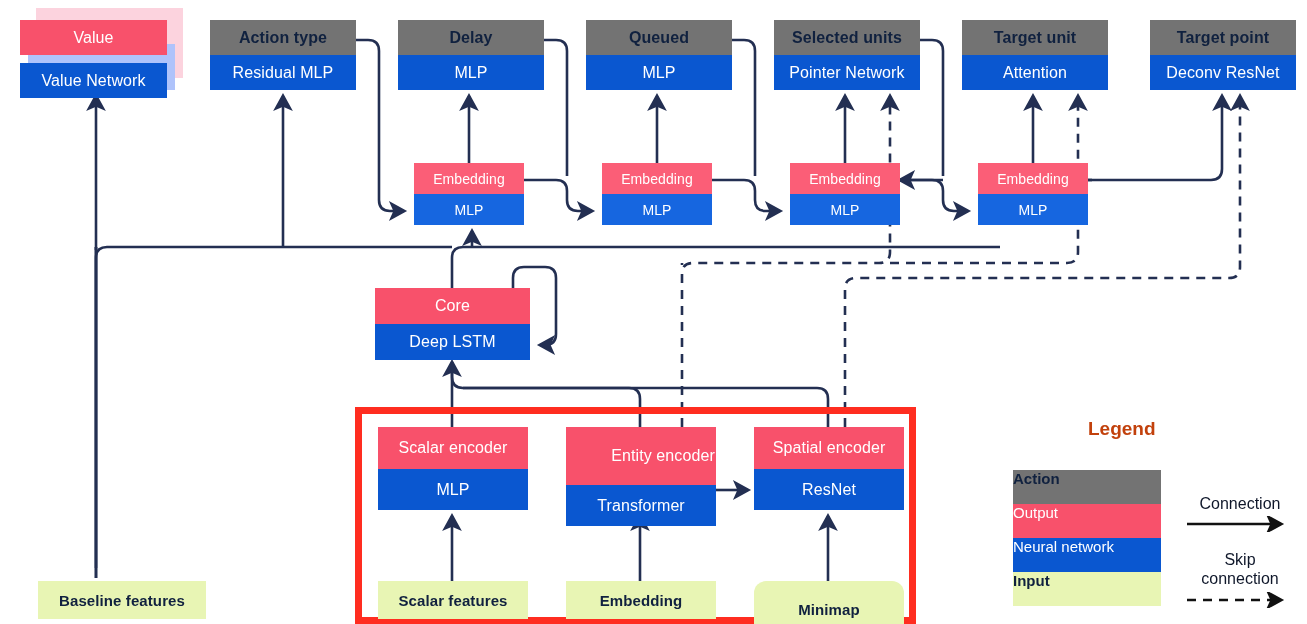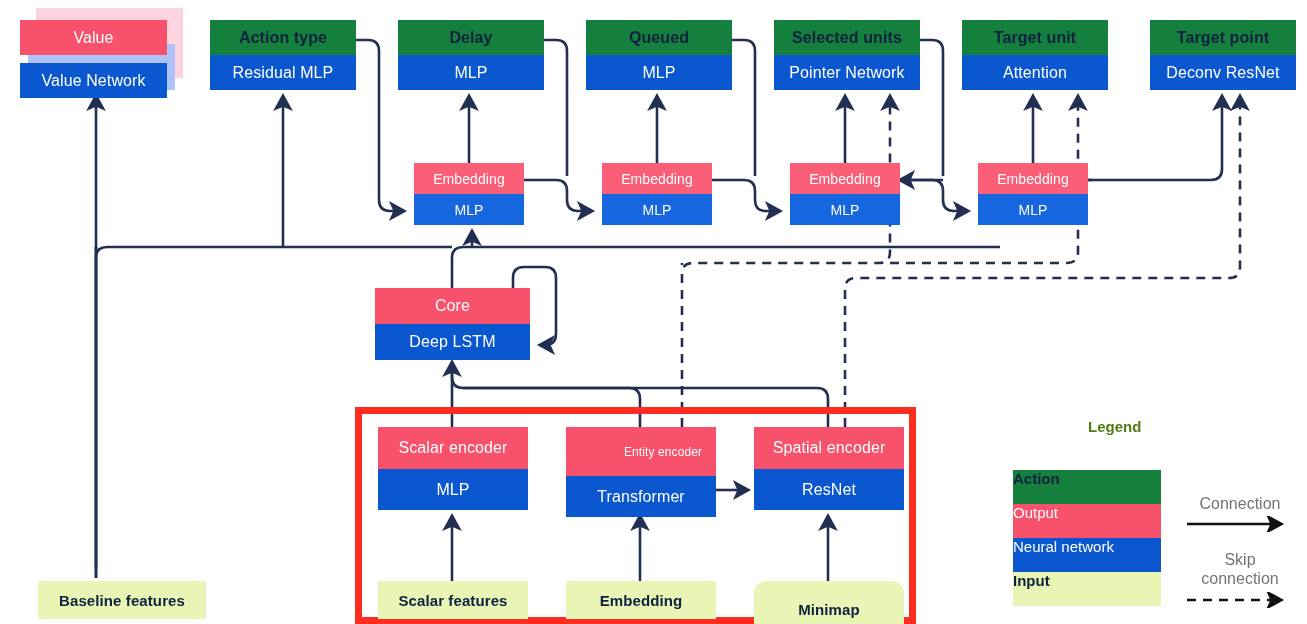--- a/index.html
+++ b/index.html
@@ -16,40 +16,40 @@
     position:absolute;border:7px solid #FF2D20;box-sizing:border-box;
   }
 
   
   .node{position:absolute;box-sizing:border-box;}
   .node .half{
     display:flex;align-items:center;justify-content:center;
     box-sizing:border-box;width:100%;text-align:center;
     letter-spacing:.1px;
   }
-  .h-action{background:#15803d;color:#10213F;font-weight:700;}
+  .h-action{background:#737373;color:#10213F;font-weight:700;}
   .h-output{background:#F8516B;color:#ffffff;font-weight:400;}
   .h-output-lt{background:#FB5E77;color:#ffffff;font-weight:400;}
   .h-nn{background:#0A57D0;color:#ffffff;font-weight:400;}
   .h-nn-lt{background:#1666E0;color:#ffffff;font-weight:400;}
   .h-input{background:#E8F5B4;color:#10213F;font-weight:700;}
 
   
   .ghost{position:absolute;}
   .ghost.pink{background:#FCD3DE;}
   .ghost.blue{background:#AFC3FB;}
 
   
   .legend-title{
-    position:absolute;color:#4d7c0f;font-weight:700;font-size:15px;text-align:center;
+    position:absolute;color:#c2410c;font-weight:700;font-size:19px;text-align:center;
   }
   .legend-stack{position:absolute;}
   .legend-stack .half{height:34px;font-size:15px;}
   .legend-lbl{
-    position:absolute;color:#737373;font-size:16px;text-align:center;
+    position:absolute;color:#0f172a;font-size:16px;text-align:center;
     font-weight:400;line-height:19px;
   }
 </style>
 </head>
 <body>
 
 <div id="stage">
 
   <svg id="wires" viewBox="0 0 1307 624" width="1307" height="624">
     <defs>
@@ -197,21 +197,21 @@
     <div class="half h-output" style="height:36px;font-size:16px;">Core</div>
     <div class="half h-nn" style="height:36px;font-size:16px;">Deep LSTM</div>
   </div>
 
   <div class="node" style="left:378px;top:427px;width:150px;height:83px;">
     <div class="half h-output" style="height:42px;font-size:16px;">Scalar encoder</div>
     <div class="half h-nn" style="height:41px;font-size:16px;">MLP</div>
   </div>
 
   <div class="node" style="left:566px;top:427px;width:150px;height:83px;">
-    <div class="half h-output" style="height:49px;font-size:12px;padding-left:44px;">Entity encoder</div>
+    <div class="half h-output" style="height:58px;font-size:16px;padding-left:44px;">Entity encoder</div>
     <div class="half h-nn" style="height:41px;font-size:16px;">Transformer</div>
   </div>
 
   <div class="node" style="left:754px;top:427px;width:150px;height:92px;">
     <div class="half h-output" style="height:42px;font-size:16px;">Spatial encoder</div>
     <div class="half h-nn" style="height:41px;font-size:16px;">ResNet</div>
   </div>
 
   <div class="node" style="left:20px;top:581px;width:168px;height:38px;margin-left:18px;">
     <div class="half h-input" style="height:38px;font-size:15px;">Baseline features</div>

